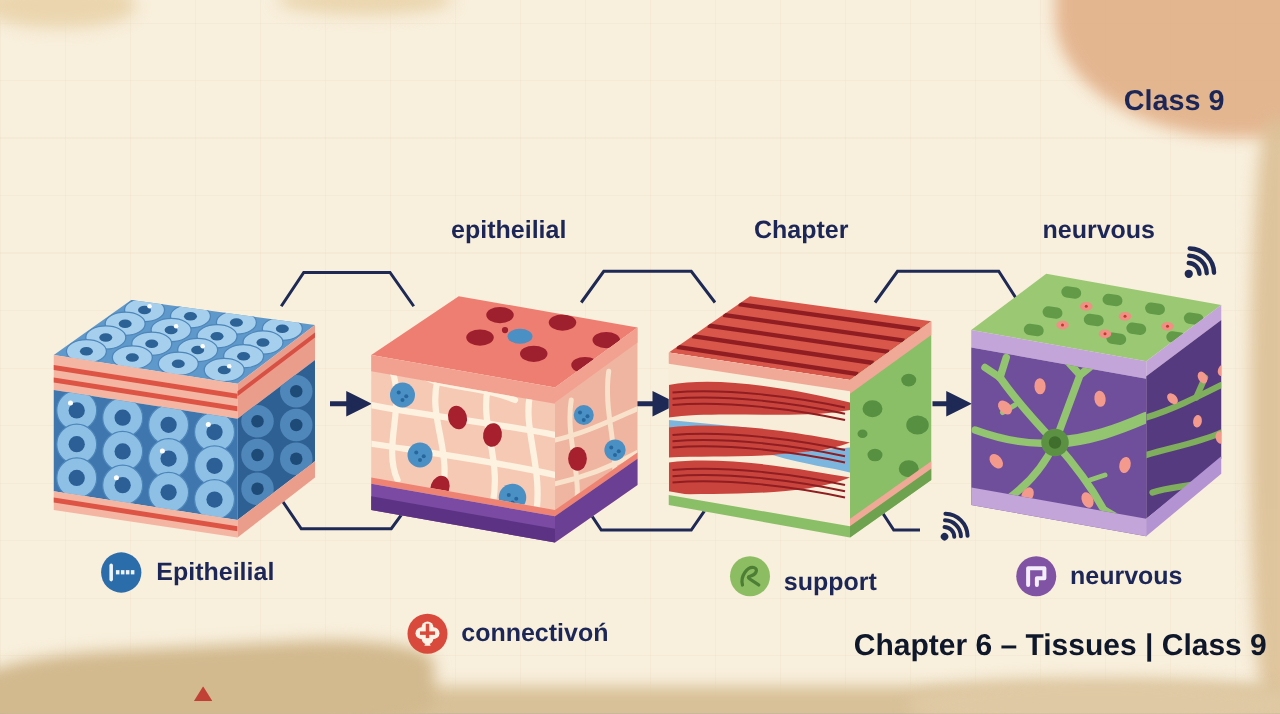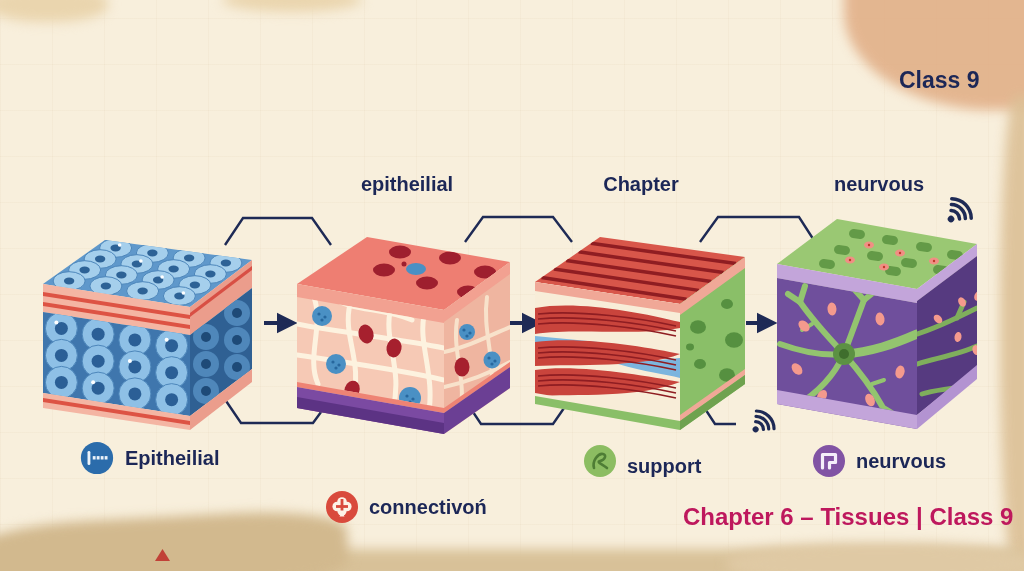--- a/index.html
+++ b/index.html
@@ -26,21 +26,21 @@
          font-size:50px;line-height:56px;color:#1c2757;letter-spacing:-1.5px;}
   .class-badge{position:absolute;left:899px;top:43px;font-size:23px;font-weight:700;color:#1c2757;margin-top:24px;}
   .top-label{position:absolute;top:173px;transform:translateX(-50%);font-size:20px;
              font-weight:700;color:#1c2757;white-space:nowrap;}
   #tl1{left:407px;} #tl2{left:641px;} #tl3{left:879px;}
   .art{position:absolute;left:0;top:190px;width:1024px;height:258px;}
   .legend-item{position:absolute;display:flex;align-items:center;gap:10px;font-size:20px;
                font-weight:700;color:#1c2757;white-space:nowrap;}
   #li1{left:79px;top:440px;} #li2{left:325px;top:472px;margin-top:18px;} #li3{left:583px;top:444px;align-items:flex-end;} #li4{left:812px;top:444px;}
   .legend-item svg{display:block;}
-  .footer{position:absolute;left:683px;top:503px;font-size:24px;font-weight:700;color:#be185d;}
+  .footer{position:absolute;left:683px;top:503px;font-size:24px;font-weight:700;color:#0f172a;}
 </style>
 </head>
 <body>
 
 <div class="stage">
 
   <div class="edge" id="edge-tl"></div>
   <div class="edge" id="edge-tc"></div>
   <div class="edge" id="edge-tr"></div>
   <div class="edge" id="edge-r"></div>

